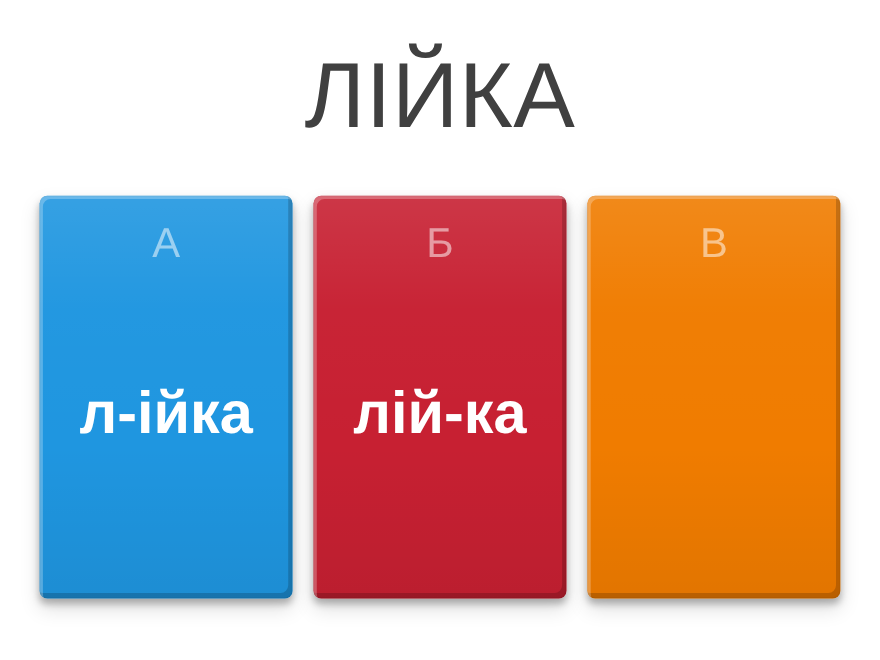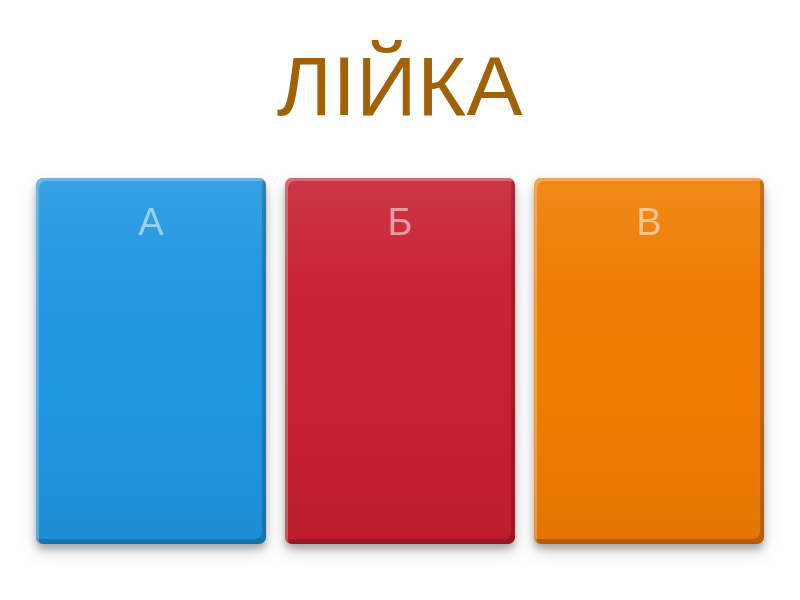--- a/index.html
+++ b/index.html
@@ -23,21 +23,21 @@
   #question-title {
     position: absolute;
     top: 38px;
     left: 0;
     width: 800px;
     text-align: center;
     font-size: 84px;
     line-height: 96px;
     font-weight: 300;
     letter-spacing: 0.5px;
-    color: #a16207;
+    color: #404040;
     white-space: nowrap;
     font-family: "Liberation Sans", "DejaVu Sans", sans-serif;
   }
 
   
   #answers-row {
     position: absolute;
     top: 178px;
     left: 36px;
     width: 728px;
@@ -127,24 +127,26 @@
 <body>
 
 <div id="quiz-root">
 
   <div id="question-title">ЛІЙКА</div>
 
   <div id="answers-row">
 
     <div class="answer-card" id="card-a" style="background-color: rgb(31, 150, 224);">
       <div class="card-letter">А</div>
+      <div class="card-text">л-ійка</div>
     </div>
 
     <div class="answer-card" id="card-b" style="background-color: rgb(199, 32, 50);">
       <div class="card-letter">Б</div>
+      <div class="card-text">лій-ка</div>
     </div>
 
     <div class="answer-card" id="card-c" style="background-color: rgb(240, 124, 0);">
       <div class="card-letter">В</div>
     </div>
 
   </div>
 </div>
 
 </body></html>

